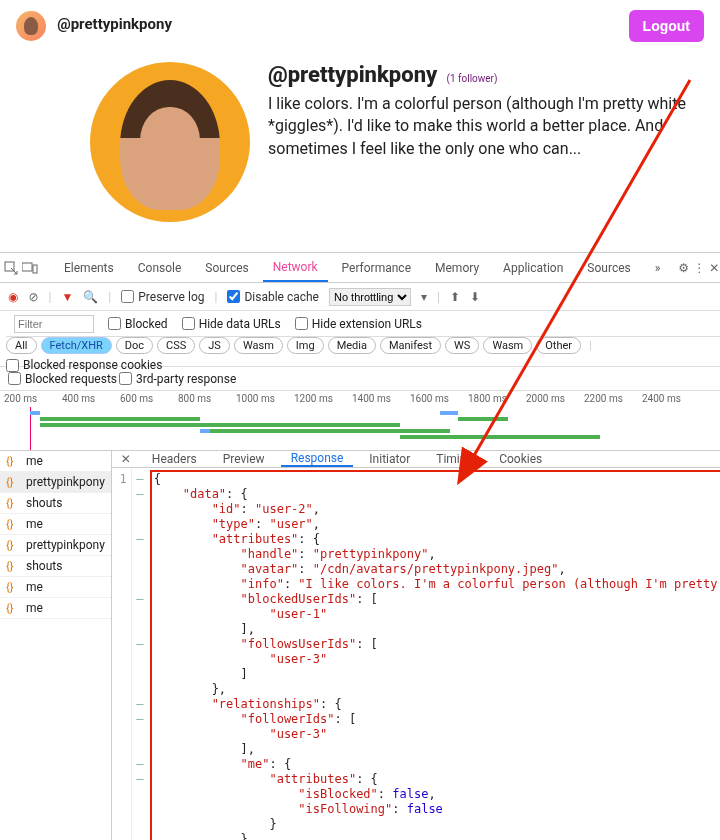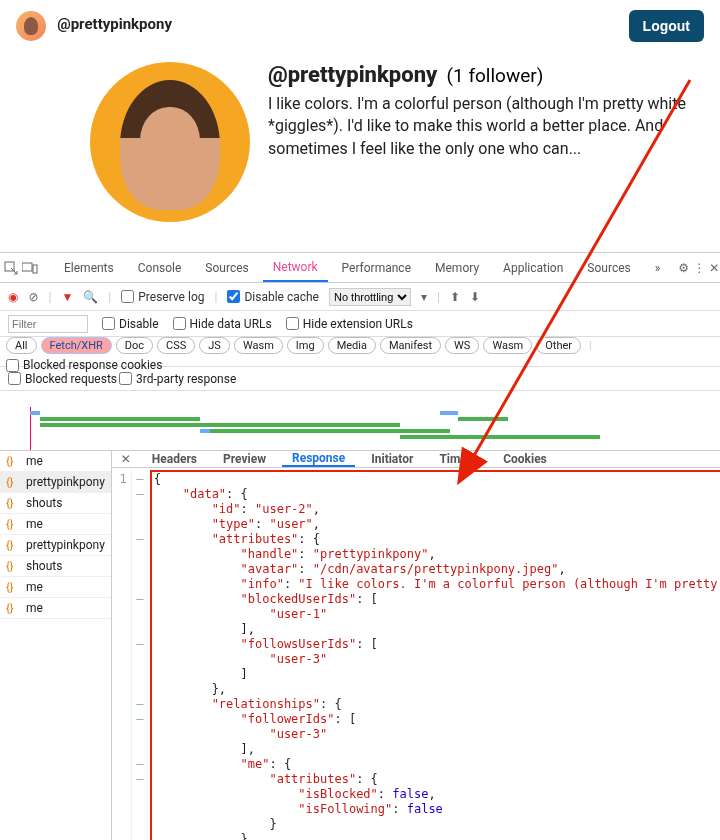--- a/index.html
+++ b/index.html
@@ -2,70 +2,70 @@
 <html><head>
 <meta charset="utf-8">
 <style>
   * { box-sizing: border-box; margin: 0; padding: 0; }
   body { font-family: -apple-system, BlinkMacSystemFont, "Segoe UI", Roboto, Helvetica, Arial, sans-serif; font-size: 13px; width: 720px; background: #fff; color: #222; }
   
   .topbar { display: flex; align-items: center; justify-content: space-between; padding: 10px 16px 4px 16px; }
   .avatar-sm { width: 30px; height: 30px; border-radius: 50%; background: linear-gradient(135deg,#f7b267,#f79d65,#f4845f); display:inline-block; margin-right:8px; vertical-align:middle; position:relative; overflow:hidden; }
   .avatar-sm::after{content:"";position:absolute;left:8px;top:6px;width:14px;height:18px;background:#8a5a44;border-radius:50% 50% 40% 40%;}
   .handle { font-weight: 700; font-size: 15px; }
-  .logout-btn { background:#0c4a6e; color:#fff; border:none; border-radius:6px; padding:8px 14px; font-weight:700; font-size:14px; }
+  .logout-btn { background:#d946ef; color:#fff; border:none; border-radius:6px; padding:8px 14px; font-weight:700; font-size:14px; }
   
   .profile { display:flex; padding: 16px 20px 30px 90px; gap: 18px; position:relative; }
   .avatar-lg { width:160px; height:160px; border-radius:50%; background:#f5a623; flex:0 0 auto; position:relative; overflow:hidden; }
   .avatar-lg::before{content:"";position:absolute;left:30px;top:18px;width:100px;height:130px;background:linear-gradient(180deg,#4a2e1e 0%,#4a2e1e 45%,#dba27e 45%,#dba27e 100%);border-radius:50% 50% 40% 40%;}
   .avatar-lg::after{content:"";position:absolute;left:50px;top:45px;width:60px;height:70px;background:#dba27e;border-radius:48% 48% 46% 46%;}
   .profile-right { flex:1; }
   .profile-title { font-size:22px; font-weight:800; display:inline-block; margin-right:6px; }
-  .followers { color:#000000; font-size:19px; }
+  .followers { color:#701a75; font-size:10px; }
   .bio { font-size:16px; line-height:1.4; margin-top:6px; max-width:420px; }
   
   .arrow-svg { position:absolute; left:0; top:0; pointer-events:none; z-index:50; }
   
   .devtools { border-top:1px solid #ccc; }
   .dt-tabs { display:flex; align-items:flex-start; height:30px; border-bottom:1px solid #ccc; padding:0 4px; gap:4px; font-size:12px; color:#555; }
   .dt-icon { width:26px; display:flex; align-items:center; justify-content:center; color:#666; height:100%; }
   .dt-tab { padding:0 10px; height:100%; display:flex; align-items:center; cursor:default; }
   .dt-tab.active { color:#ec4899; border-bottom:2px solid #1a73e8; }
   .dt-spacer { flex:1; }
   .dt-toolbar { display:flex; align-items:center; height:28px; border-bottom:1px solid #ddd; padding:0 8px; gap:10px; font-size:12px; color:#333; flex-wrap:wrap; }
   .dt-red { color:#d93025; }
   .dt-funnel { color:#d93025; }
   .dt-filter-input { width:80px; height:18px; border:1px solid #ccc; font-size:11px; padding:0 3px; color:#999; }
   .cb { display:flex; align-items:center; gap:4px; font-size:12px; }
   .cb input { accent-color:#1a73e8; }
-  .dt-row2 { display:flex; align-items:center; height:26px; border-bottom:1px solid #ddd; padding:0 8px; gap:14px; font-size:12px; }
+  .dt-row2 { display:flex; align-items:center; height:26px; border-bottom:1px solid #ddd; padding:0 8px; gap:14px; font-size:12px;margin-left:6px; }
   .pill-row { display:flex; align-items:center; height:30px; border-bottom:1px solid #ddd; padding:0 6px; gap:4px; font-size:11px; flex-wrap:wrap; }
   .pill { border:1px solid #bbb; border-radius:10px; padding:1px 8px; background:#fff; }
-  .pill.sel { background:#fca5a5; border-color:#a8c7fa; color:#174ea6; }
+  .pill.sel { background:#7dd3fc; border-color:#a8c7fa; color:#174ea6; }
   .dt-row3 { display:flex; align-items:center; height:24px; border-bottom:1px solid #ddd; padding:0 8px; gap:2px; font-size:12px; }
   
   .timeline { height:60px; border-bottom:1px solid #ccc; position:relative; font-size:10px; color:#666; padding-top:2px; }
   .tl-labels { display:flex; }
   .tl-labels span { width:58px; text-align:left; padding-left:4px; }
   .tl-area { position:absolute; left:0; right:0; top:16px; bottom:0; }
   .bar { position:absolute; height:4px; }
   .bar.b { background:#6aa9ff; }
   .bar.g { background:#4caf50; }
   .vline { position:absolute; top:0; bottom:0; width:1px; background:#e06; }
   
   .net-split { display:flex; height:400px; }
   .reqlist { width:180px; border-right:1px solid #ccc; }
   .reqlist-header { height:24px; border-bottom:1px solid #ccc; font-size:11px; display:flex; align-items:center; padding:0 6px; color:#555; }
   .req { display:flex; align-items:center; gap:6px; padding:3px 6px; font-size:12px; border-bottom:1px solid #f0f0f0; }
   .req.active { background:#eee; }
   .req .ic { color:#e37400; font-size:11px; width:14px; }
   
   .detail { flex:1; display:flex; flex-direction:column; }
   .detail-tabs { display:flex; align-items:center; height:28px; border-bottom:1px solid #ccc; gap:6px; padding:0 4px; font-size:12px; color:#555; }
-  .dtab { padding:0 10px; height:100%; display:flex; align-items:center;font-weight:bold; }
+  .dtab { padding:0 10px; height:100%; display:flex; align-items:center; }
   .dtab.active { color:#1a73e8; border-bottom:2px solid #1a73e8; }
   .close-x { width:20px; text-align:center; color:#666; }
   .json-pane { flex:1; display:flex; font-family:Menlo,Consolas,monospace; font-size:12px; position:relative; }
   .gutter { width:20px; text-align:right; color:#999; padding:4px 4px 0 0; background:#fff; border-right:1px solid #eee; }
   .fold-col { width:16px; color:#8aa; padding-top:4px; line-height:15px; text-align:center; }
   .json-body { flex:1; padding:4px 6px; white-space:pre; line-height:15px; overflow:hidden; }
   .red-box { position:absolute; border:2px solid #e52207; left:38px; top:2px; right:2px; bottom:2px; pointer-events:none; }
   .k { color:#c41a16; }
   .s { color:#c41a16; }
   .b { color:#1c00cf; }
@@ -136,21 +136,21 @@
     <span style="color:#666;">▾</span>
     <span style="color:#ccc;">|</span>
     <span style="color:#666;">⬆</span>
     <span style="color:#666;">⬇</span>
   </div>
 
   <div class="dt-row2">
     <input class="dt-filter-input" placeholder="Filter" style="">
     <label class="cb">
         <input type="checkbox" style="">
-        <span>Disable</span>
+        <span>Blocked</span>
       </label>
     <label class="cb">
         <input type="checkbox" style="">
         <span>Hide data URLs</span>
       </label>
     <label class="cb">
         <input type="checkbox" style="">
         <span>Hide extension URLs</span>
       </label>
   </div>
@@ -180,20 +180,34 @@
         <input type="checkbox" style="">
         <span>Blocked requests</span>
       </label>
     <label class="cb">
         <input type="checkbox" style="">
         <span>3rd-party response</span>
       </label>
   </div>
 
   <div class="timeline">
+    <div class="tl-labels" id="tl-labels">
+        <span>200 ms</span>
+        <span>400 ms</span>
+        <span>600 ms</span>
+        <span>800 ms</span>
+        <span>1000 ms</span>
+        <span>1200 ms</span>
+        <span>1400 ms</span>
+        <span>1600 ms</span>
+        <span>1800 ms</span>
+        <span>2000 ms</span>
+        <span>2200 ms</span>
+        <span>2400 ms</span>
+      </div>
     <div class="tl-area">
       <div class="vline" style="left:30px;"></div>
       <div class="bar b" style="left:30px;width:10px;top:4px;"></div>
       <div class="bar g" style="left:40px;width:160px;top:10px;"></div>
       <div class="bar g" style="left:40px;width:360px;top:16px;"></div>
       <div class="bar b" style="left:200px;width:10px;top:22px;"></div>
       <div class="bar g" style="left:210px;width:240px;top:22px;"></div>
       <div class="bar g" style="left:400px;width:200px;top:28px;"></div>
       <div class="bar b" style="left:440px;width:18px;top:4px;"></div>
       <div class="bar g" style="left:458px;width:50px;top:10px;"></div>

